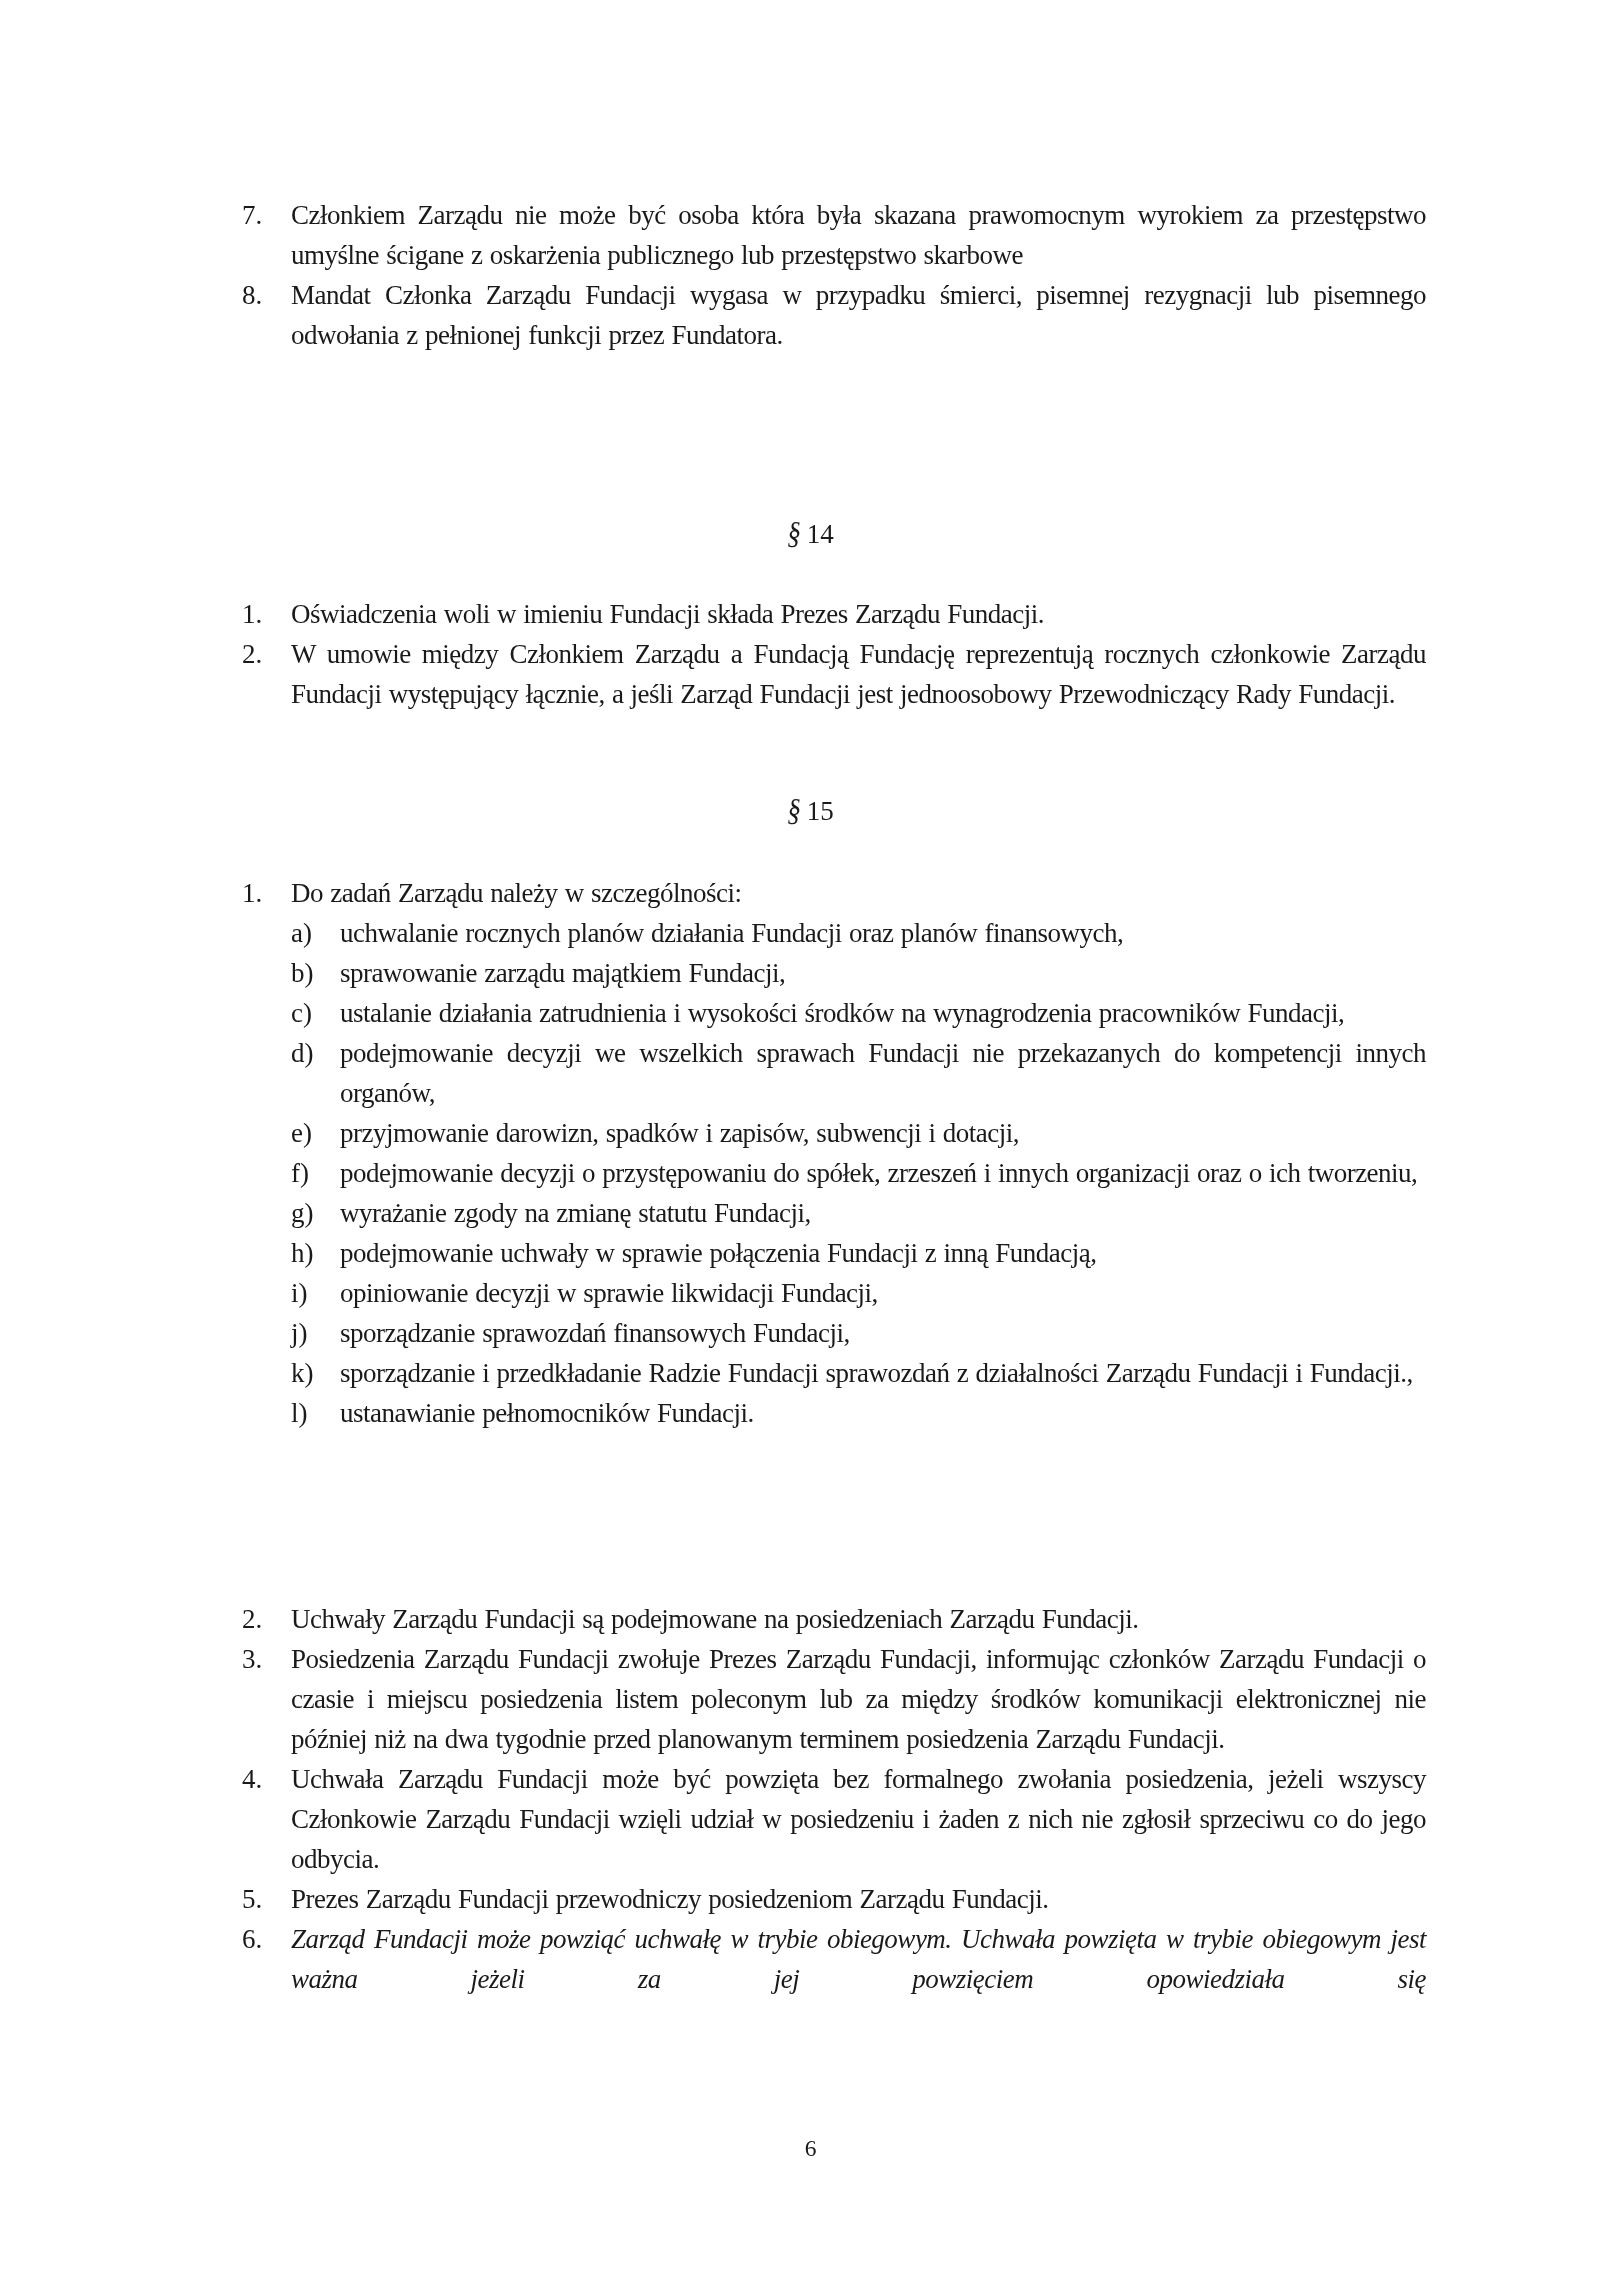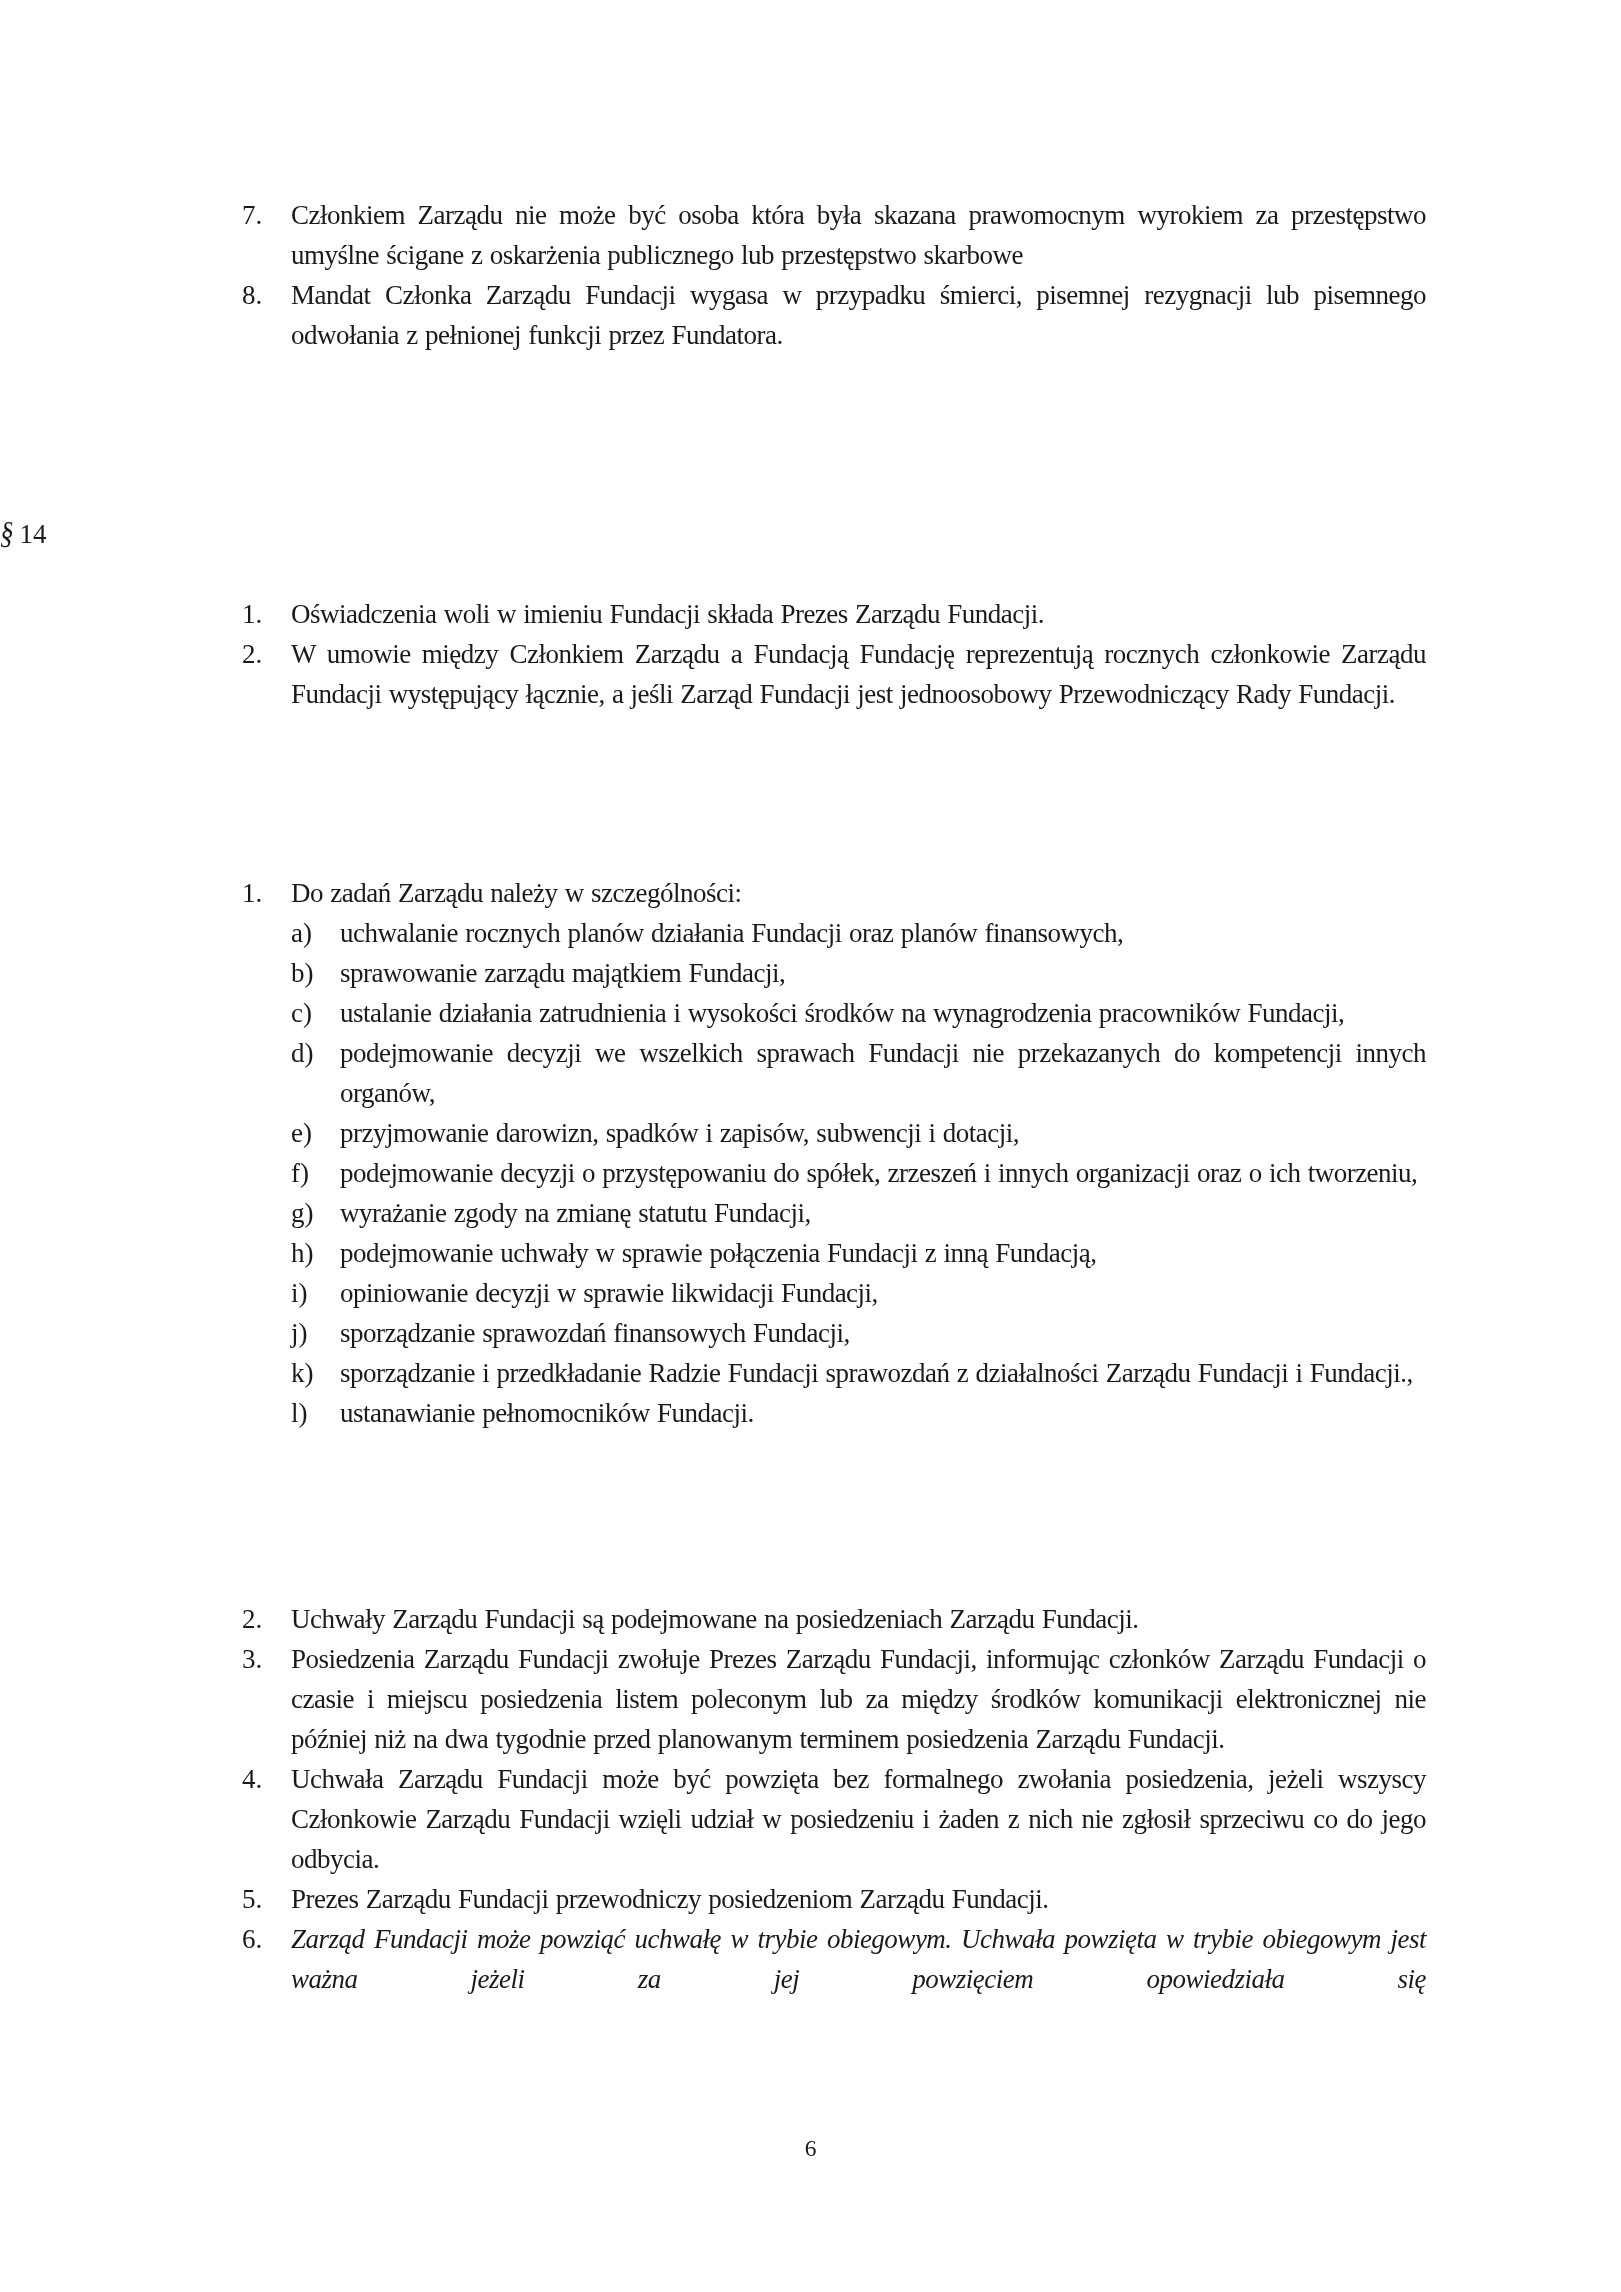--- a/index.html
+++ b/index.html
@@ -50,21 +50,21 @@
       margin-left: 49px;
     }
     .sub .num {
       flex: 0 0 49px;
       width: 49px;
     }
     .heading {
       position: absolute;
       left: 0;
       width: 1621px;
-      text-align: left;
+      text-align: center;
       font-size: 27px;
       line-height: 39px;
     }
     .heading .sect {
       display: inline-block;
       transform: scaleY(1.15);
       font-style: italic;
       margin-right: 5.9px;
     }
     .pagenum {
@@ -101,20 +101,23 @@
     <div class="item">
       <span class="num">1.</span>
       <span class="text">Oświadczenia woli w imieniu Fundacji składa Prezes Zarządu Fundacji.</span>
     </div>
     <div class="item">
       <span class="num">2.</span>
       <span class="text">W umowie między Członkiem Zarządu a Fundacją Fundację reprezentują rocznych członkowie Zarządu Fundacji występujący łącznie, a jeśli Zarząd Fundacji jest jednoosobowy Przewodniczący Rady Fundacji.</span>
     </div>
   </div>
 
+  <div class="heading" style="top: 792px;">
+    <span class="sect">§</span><span>15</span>
+  </div>
 
   <div class="block" style="top: 873px;">
     <div class="item">
       <span class="num">1.</span>
       <span class="text">Do zadań Zarządu należy w szczególności:</span>
     </div>
     <div class="sub">
       <span class="num">a)</span>
       <span class="text">uchwalanie rocznych planów działania Fundacji oraz planów finansowych,</span>
     </div>

